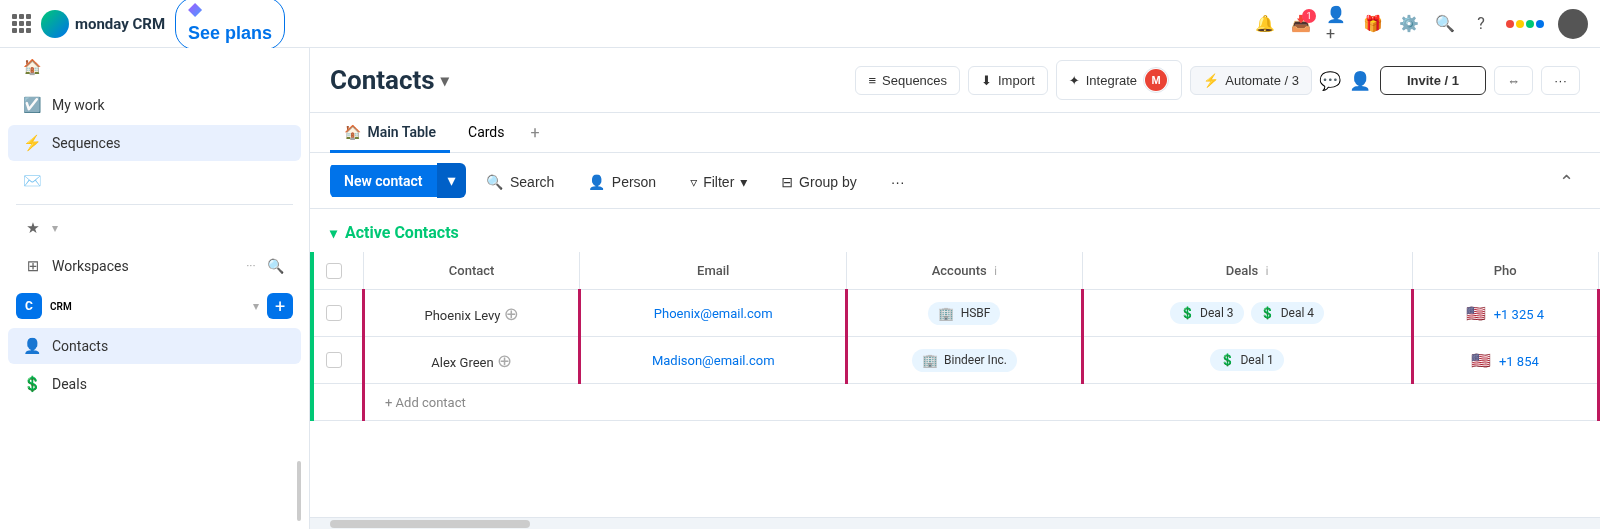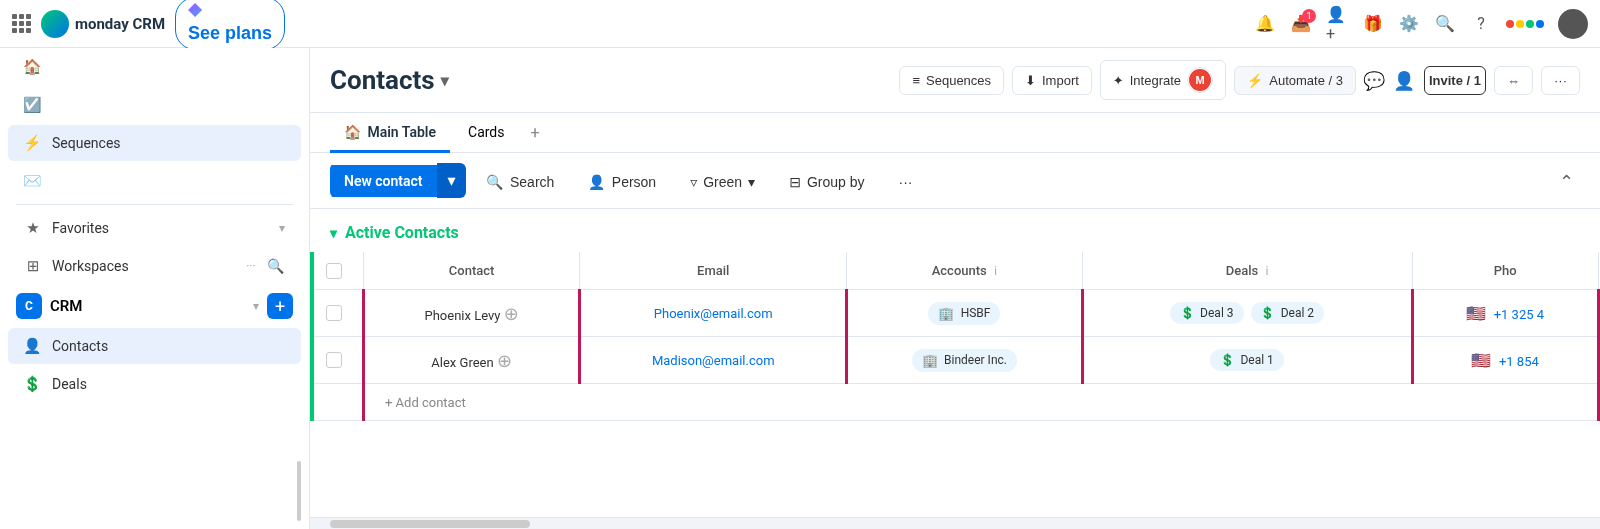--- a/index.html
+++ b/index.html
@@ -38,39 +38,39 @@
     .sidebar-item {
       display: flex; align-items: center; gap: 10px; padding: 9px 16px;
       cursor: pointer; color: #333; font-size: 14px; border-radius: 6px; margin: 1px 8px;
     }
     .sidebar-item.active { background: #e8f0fe; }
     .sidebar-item-icon { width: 18px; height: 18px; display: flex; align-items: center; justify-content: center; color: #666; font-size: 15px; }
     .sidebar-item-label { flex: 1; }
     .sidebar-divider { height: 1px; background: #e0e6ed; margin: 4px 16px; }
     .crm-section { display: flex; align-items: center; gap: 8px; padding: 8px 16px; }
     .crm-icon { width: 26px; height: 26px; border-radius: 6px; background: #0073ea; display: flex; align-items: center; justify-content: center; color: #fff; font-size: 12px; font-weight: 700; }
-    .crm-label { font-size: 15px; font-weight: 600; flex: 1; }
+    .crm-label { font-size: 10px; font-weight: 600; flex: 1; }
     .add-btn { width: 26px; height: 26px; border-radius: 6px; background: #0073ea; display: flex; align-items: center; justify-content: center; color: #fff; font-size: 18px; cursor: pointer; }
     .sidebar-scrollbar { width: 4px; background: #ccc; border-radius: 2px; margin: 4px 2px; height: 60px; align-self: flex-end; }
 
     
     .content { flex: 1; display: flex; flex-direction: column; background: #fff; overflow: hidden; }
 
     
     .page-header { display: flex; align-items: center; padding: 12px 20px; border-bottom: 1px solid #e0e6ed; gap: 16px; flex-wrap: wrap; }
     .page-title { font-size: 26px; font-weight: 700; color: #1f3345; display: flex; align-items: center; gap: 6px; }
     .chevron-down { color: #666; font-size: 16px; }
     .header-actions { display: flex; align-items: center; gap: 8px; margin-left: auto; flex-wrap: wrap; }
     .header-btn {
       display: flex; align-items: center; gap: 6px; padding: 6px 12px;
       border: 1px solid #e0e6ed; border-radius: 6px; background: #fff;
       color: #333; font-size: 13px; cursor: pointer; font-weight: 500;
     }
     .invite-btn {
-      display: flex; align-items: center; gap: 6px; padding: 6px 4px;
+      display: flex; align-items: center; gap: 6px; padding: 6px 26px;
       border: 1.5px solid #333; border-radius: 6px; background: #fff;
       color: #333; font-size: 13px; cursor: pointer; font-weight: 600;
     }
     .automate-btn { background: #f5f7fa; }
     .integrate-m-badge { width: 22px; height: 22px; border-radius: 50%; background: #ea4335; display: flex; align-items: center; justify-content: center; color: #fff; font-size: 11px; font-weight: 700; }
     .integrate-badge-border { border: 1.5px solid #e0e6ed; border-radius: 50%; padding: 1px; }
 
     
     .tabs-bar { display: flex; align-items: center; padding: 0 20px; border-bottom: 1px solid #e0e6ed; gap: 4px; }
     .tab {
@@ -193,32 +193,32 @@
 </div>
 
 <div class="main-layout">
 
   <div class="sidebar">
     <div class="sidebar-item">
       <span class="sidebar-item-icon">🏠</span>
     </div>
     <div class="sidebar-item">
       <span class="sidebar-item-icon">☑️</span>
+      <span class="sidebar-item-label">My work</span>
     </div>
     <div class="sidebar-item active">
       <span class="sidebar-item-icon">⚡</span>
       <span class="sidebar-item-label">Sequences</span>
     </div>
     <div class="sidebar-item">
       <span class="sidebar-item-icon">✉️</span>
     </div>
     <div class="sidebar-divider"></div>
     <div class="sidebar-item">
       <span class="sidebar-item-icon">★</span>
-      <span class="sidebar-item-label">Favorites</span>
       <span style="color:#aaa;font-size:12px;">▾</span>
     </div>
     <div class="sidebar-item">
       <span class="sidebar-item-icon">⊞</span>
       <span class="sidebar-item-label">Workspaces</span>
       <span style="color:#aaa;font-size:12px;margin-left:4px;">···</span>
       <span style="color:#aaa;font-size:14px;margin-left:2px;">🔍</span>
     </div>
     <div class="crm-section">
       <div class="crm-icon">C</div>
@@ -304,21 +304,21 @@
       <button class="toolbar-btn">
         <span>🔍</span>
         <span>Search</span>
       </button>
       <button class="toolbar-btn">
         <span>👤</span>
         <span>Person</span>
       </button>
       <button class="toolbar-btn">
         <span>▿</span>
-        <span>Green</span>
+        <span>Filter</span>
         <span>▾</span>
       </button>
       <button class="toolbar-btn">
         <span>⊟</span>
         <span>Group by</span>
       </button>
       <button class="toolbar-btn">
         <span>···</span>
       </button>
       <div class="toolbar-spacer"></div>
@@ -373,21 +373,21 @@
                 <span>HSBF</span>
               </span>
             </td>
             <td>
               <span class="deal-badge">
                 <span class="deal-icon">💲</span>
                 <span>Deal 3</span>
               </span>
               <span class="deal-badge">
                 <span class="deal-icon">💲</span>
-                <span>Deal 2</span>
+                <span>Deal 4</span>
               </span>
             </td>
             <td>
               <span class="phone-flag">🇺🇸</span>
               <span class="phone-text">+1 325 4</span>
             </td>
           </tr>
           <tr>
             <td>
               <div class="checkbox"></div>

